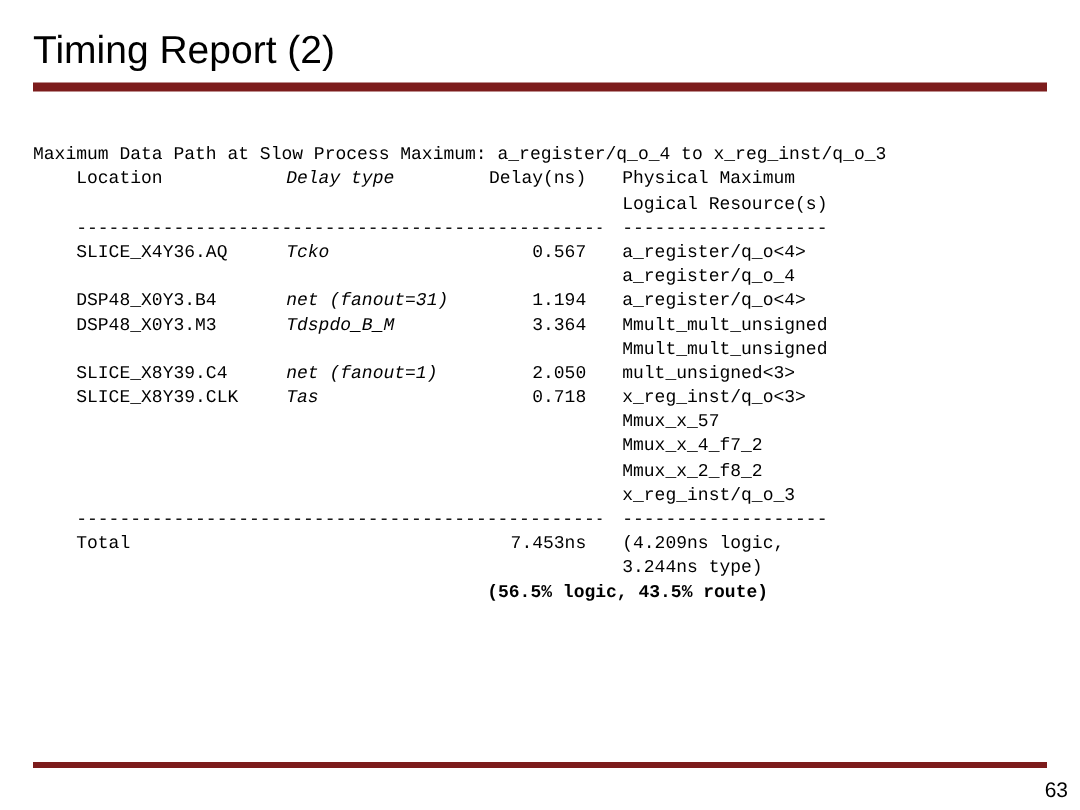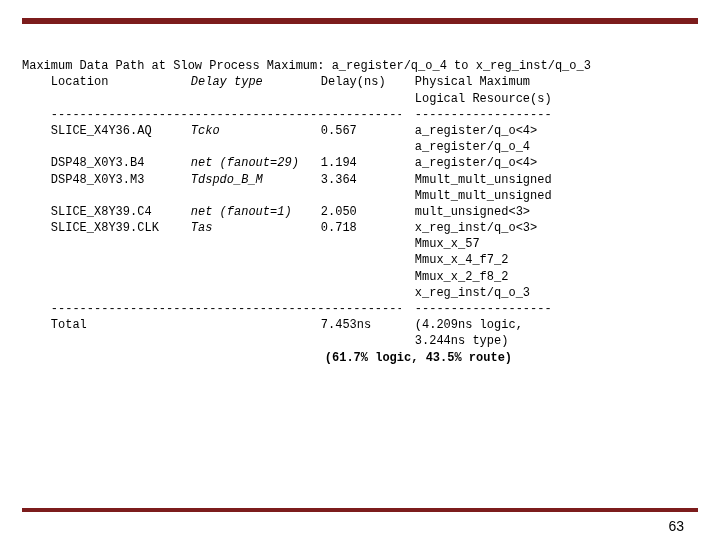--- a/index.html
+++ b/index.html
@@ -53,60 +53,61 @@
     display: inline-block;
     width: 350px;
     vertical-align: top;
   }
   .col-right {
     display: inline-block;
     vertical-align: top;
   }
   .loc   { display: inline-block; width: 140px; font-family: Liberation Mono, monospace; }
   .dtype { display: inline-block; width: 130px; font-style: italic; }
-  .delay { display: inline-block; width:  70px; }
+  .delay { display: inline-block; width:  70px; text-align: right; }
   .footer-rule {
     position: absolute;
     left: 22px;
     right: 22px;
     bottom: 28px;
     height: 4px;
     background: #7c1c1c;
   }
   .pagenum {
     position: absolute;
-    right: 36px;
+    right: 8px;
     bottom: 6px;
     font-size: 14px;
     color: #000;
   }
 </style>
 </head>
 <body>
 
 <div class="slide">
+  <h1 class="title">Timing Report (2)</h1>
   <div class="rule"></div>
 
   <div class="report">
 <span>Maximum Data Path at Slow Process Maximum: a_register/q_o_4 to x_reg_inst/q_o_3</span>
     <span class="col-left"><span class="loc">Location</span><span class="dtype">Delay type</span><span class="delay">Delay(ns)</span></span><span class="dash-gap"></span><span class="col-right">Physical Maximum</span>
     <span class="col-left"></span><span class="dash-gap"></span><span class="col-right">Logical Resource(s)</span>
     <span class="dash-left">-------------------------------------------------</span><span class="dash-gap"></span><span class="dash-right">-------------------</span>
     <span class="col-left"><span class="loc">SLICE_X4Y36.AQ</span><span class="dtype">Tcko</span><span class="delay">0.567</span></span><span class="dash-gap"></span><span class="col-right">a_register/q_o&lt;4&gt;</span>
     <span class="col-left"></span><span class="dash-gap"></span><span class="col-right">a_register/q_o_4</span>
-    <span class="col-left"><span class="loc">DSP48_X0Y3.B4</span><span class="dtype">net (fanout=29)</span><span class="delay">1.194</span></span><span class="dash-gap"></span><span class="col-right">a_register/q_o&lt;4&gt;</span>
+    <span class="col-left"><span class="loc">DSP48_X0Y3.B4</span><span class="dtype">net (fanout=31)</span><span class="delay">1.194</span></span><span class="dash-gap"></span><span class="col-right">a_register/q_o&lt;4&gt;</span>
     <span class="col-left"><span class="loc">DSP48_X0Y3.M3</span><span class="dtype">Tdspdo_B_M</span><span class="delay">3.364</span></span><span class="dash-gap"></span><span class="col-right">Mmult_mult_unsigned</span>
     <span class="col-left"></span><span class="dash-gap"></span><span class="col-right">Mmult_mult_unsigned</span>
     <span class="col-left"><span class="loc">SLICE_X8Y39.C4</span><span class="dtype">net (fanout=1)</span><span class="delay">2.050</span></span><span class="dash-gap"></span><span class="col-right">mult_unsigned&lt;3&gt;</span>
     <span class="col-left"><span class="loc">SLICE_X8Y39.CLK</span><span class="dtype">Tas</span><span class="delay">0.718</span></span><span class="dash-gap"></span><span class="col-right">x_reg_inst/q_o&lt;3&gt;</span>
     <span class="col-left"></span><span class="dash-gap"></span><span class="col-right">Mmux_x_57</span>
     <span class="col-left"></span><span class="dash-gap"></span><span class="col-right">Mmux_x_4_f7_2</span>
     <span class="col-left"></span><span class="dash-gap"></span><span class="col-right">Mmux_x_2_f8_2</span>
     <span class="col-left"></span><span class="dash-gap"></span><span class="col-right">x_reg_inst/q_o_3</span>
     <span class="dash-left">-------------------------------------------------</span><span class="dash-gap"></span><span class="dash-right">-------------------</span>
     <span class="col-left"><span class="loc">Total</span><span class="dtype"></span><span class="delay">7.453ns</span></span><span class="dash-gap"></span><span class="col-right">(4.209ns logic,</span>
     <span class="col-left"></span><span class="dash-gap"></span><span class="col-right">3.244ns type)</span>
-    <span class="col-left"><span class="loc"></span><span class="dtype"></span><span class="delay"></span></span><span class="dash-gap"></span><b><span style="margin-left:-90px;">(61.7% logic, 43.5% route)</span></b>
+    <span class="col-left"><span class="loc"></span><span class="dtype"></span><span class="delay"></span></span><span class="dash-gap"></span><b><span style="margin-left:-90px;">(56.5% logic, 43.5% route)</span></b>
   </div>
 
   <div class="footer-rule"></div>
   <div class="pagenum">63</div>
 </div>
 
 </body></html>

